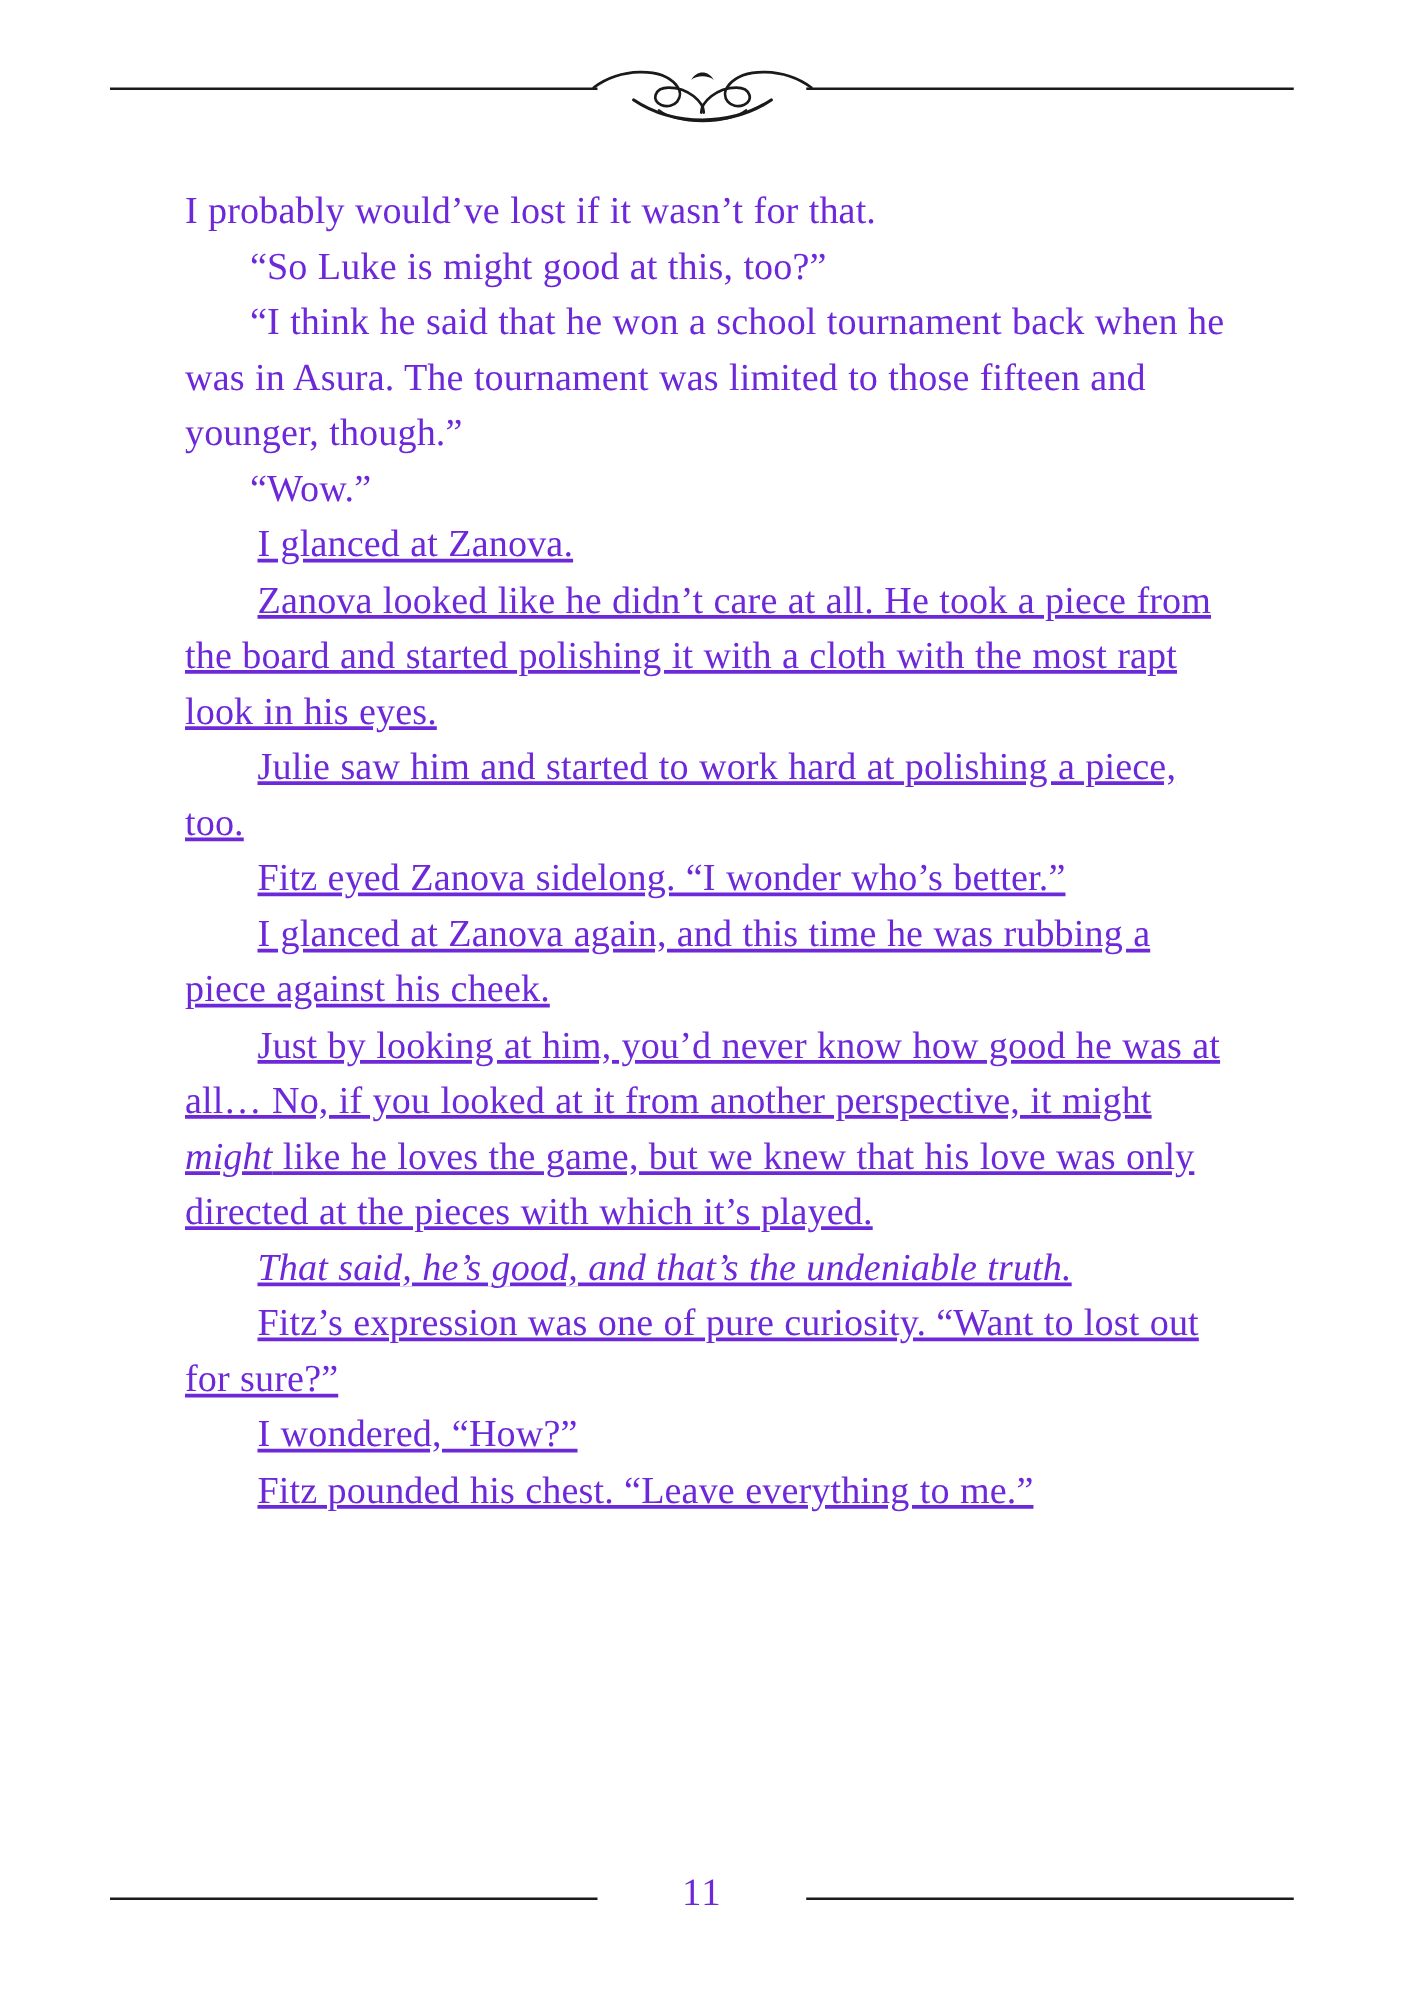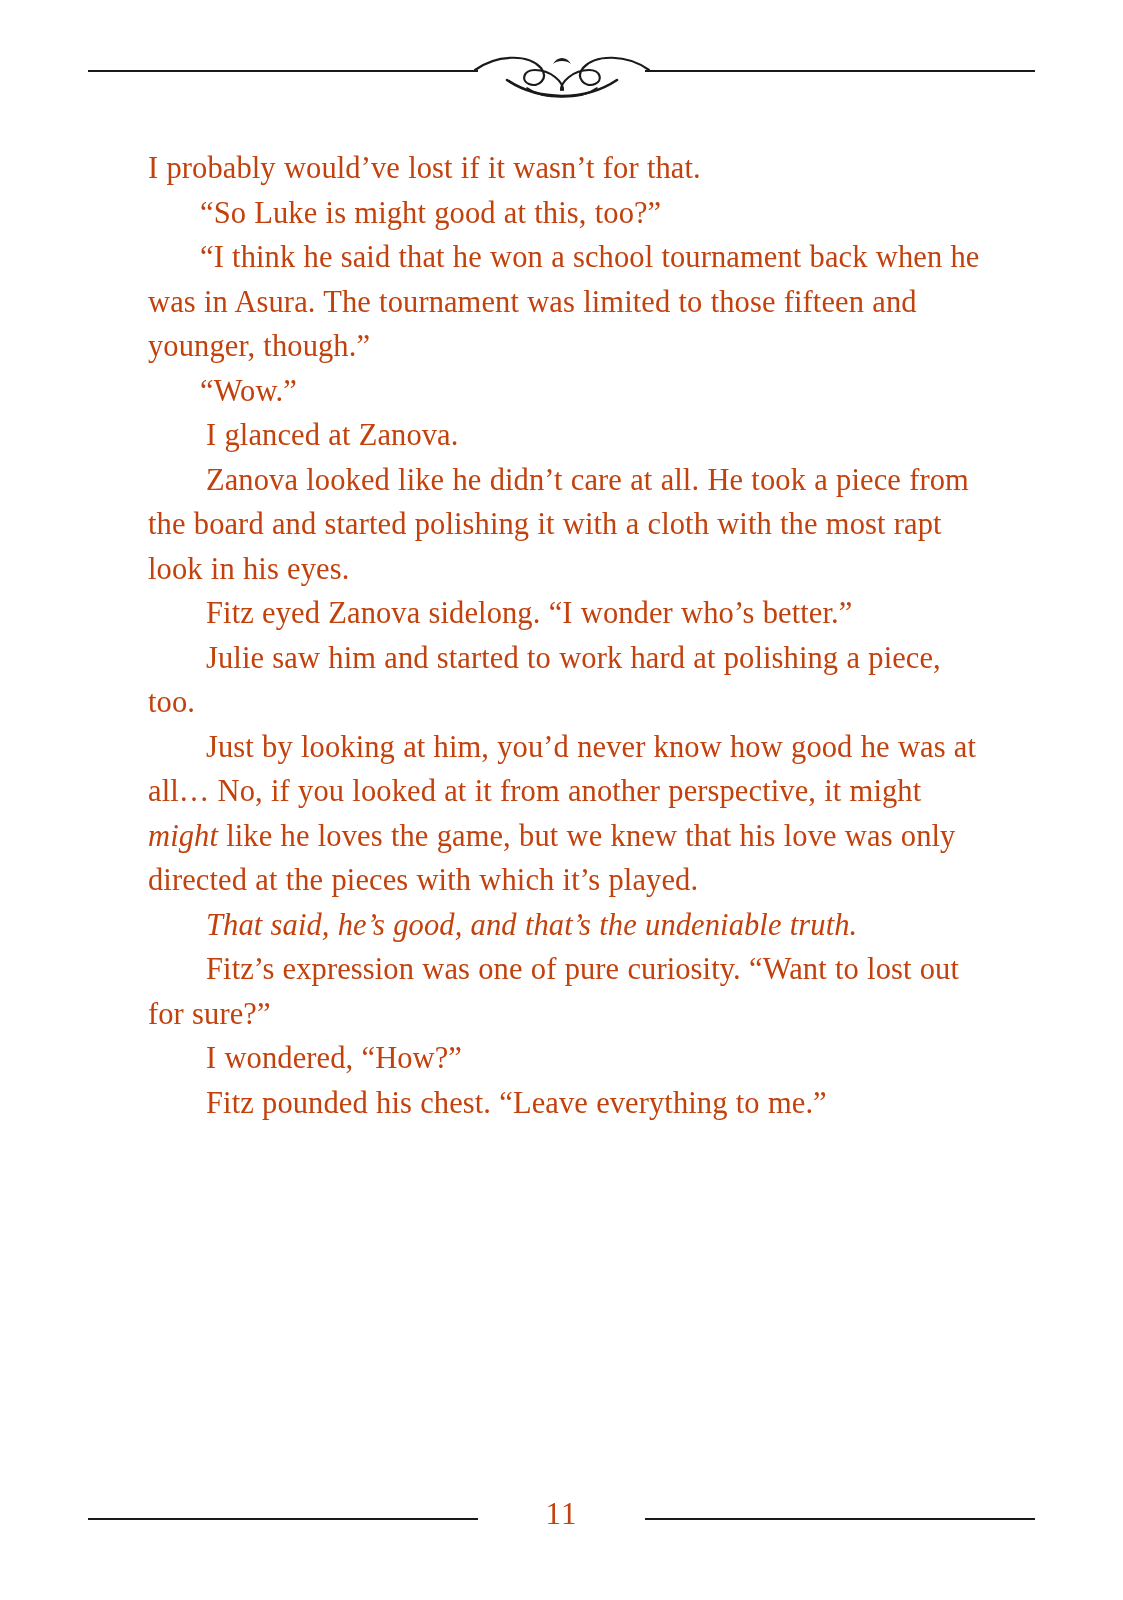--- a/index.html
+++ b/index.html
@@ -6,21 +6,21 @@
     margin: 0;
     padding: 0;
     background: #ffffff;
   }
   .page {
     position: relative;
     width: 1123px;
     height: 1600px;
     background: #ffffff;
     font-family: "Liberation Serif", serif;
-    color: #c2410c;
+    color: #6d28d9;
     overflow: hidden;
   }
 
   
   .header-ornament {
     position: absolute;
     left: 0;
     top: 40px;
     width: 1123px;
     height: 70px;
@@ -52,21 +52,21 @@
   }
   .para {
     margin: 0;
     font-size: 30.5px;
     line-height: 44.5px;
     text-align: left;
     letter-spacing: 0.1px;
     word-spacing: 0.5px;
   }
   .para.ind    { text-indent: 52px; }
-  .para.ind-lg { text-indent: 58px; }
+  .para.ind-lg { text-indent: 58px; text-decoration: underline; }
   .para em { font-style: italic; }
   .para.italic { font-style: italic; }
 
   
   .footer {
     position: absolute;
     left: 0;
     bottom: 66px;
     width: 1123px;
     height: 40px;
@@ -111,22 +111,23 @@
   </div>
 
   <div class="content">
 
     <p class="para">I probably would’ve lost if it wasn’t for that.</p>
     <p class="para ind">“So Luke is might good at this, too?”</p>
     <p class="para ind">“I think he said that he won a school tournament back when he was in Asura. The tournament was limited to those fifteen and younger, though.”</p>
     <p class="para ind">“Wow.”</p>
     <p class="para ind-lg">I glanced at Zanova.</p>
     <p class="para ind-lg">Zanova looked like he didn’t care at all. He took a piece from the board and started polishing it with a cloth with the most rapt look in his eyes.</p>
+    <p class="para ind-lg">Julie saw him and started to work hard at polishing a piece, too.</p>
     <p class="para ind-lg">Fitz eyed Zanova sidelong. “I wonder who’s better.”</p>
-    <p class="para ind-lg">Julie saw him and started to work hard at polishing a piece, too.</p>
+    <p class="para ind-lg">I glanced at Zanova again, and this time he was rubbing a piece against his cheek.</p>
 
     <p class="para ind-lg"><span>Just by looking at him, you’d never know how good he was at all… No, if you looked at it from another perspective, it might </span><em>might</em><span> like he loves the game, but we knew that his love was only directed at the pieces with which it’s played.</span></p>
 
     <p class="para ind-lg italic">That said, he’s good, and that’s the undeniable truth.</p>
     <p class="para ind-lg">Fitz’s expression was one of pure curiosity. “Want to lost out for sure?”</p>
     <p class="para ind-lg">I wondered, “How?”</p>
     <p class="para ind-lg">Fitz pounded his chest. “Leave everything to me.”</p>
 
   </div>
 

